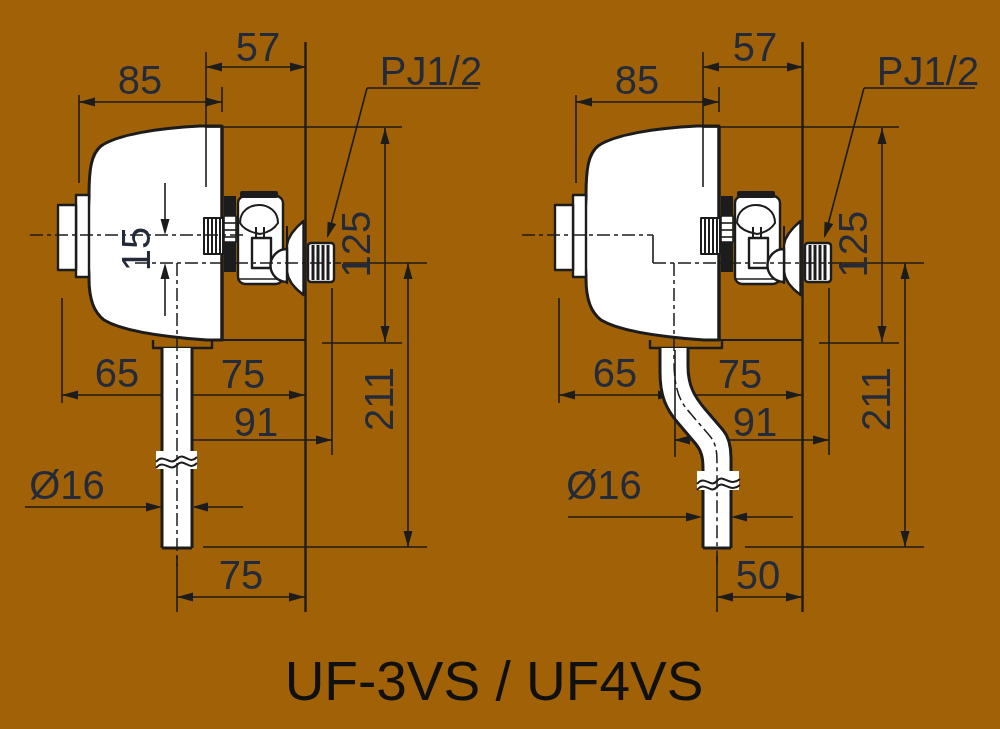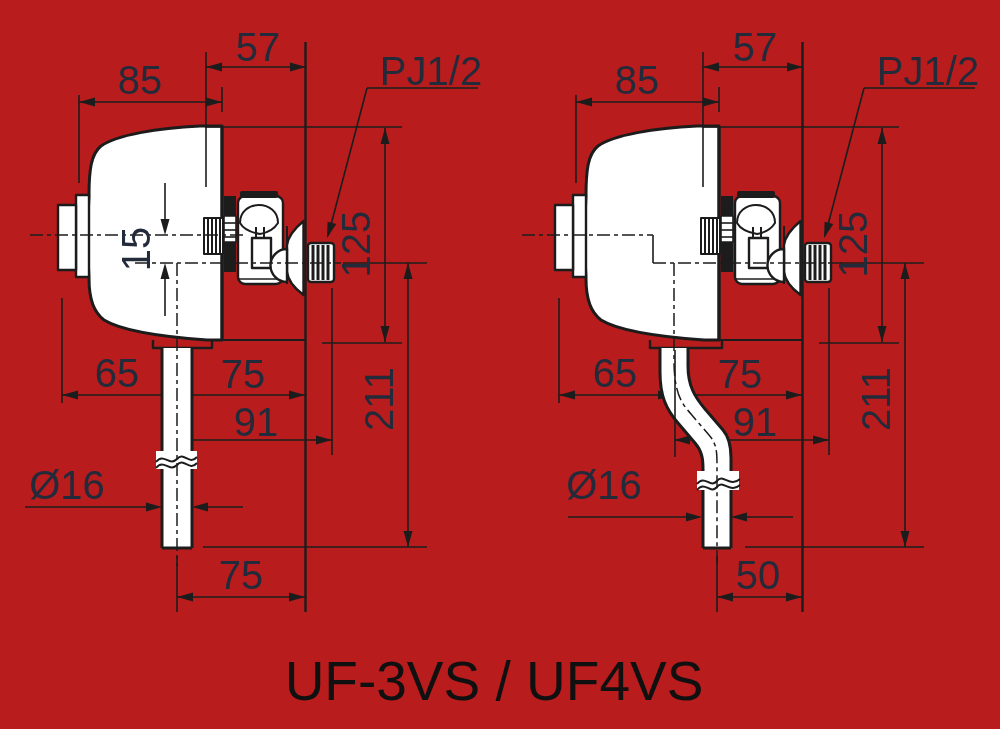--- a/index.html
+++ b/index.html
@@ -1,16 +1,16 @@
 <!DOCTYPE html>
 <html><head>
 <meta charset="utf-8">
 <style>
   html,body{margin:0;padding:0;background:#fff;}
-  .canvas{position:relative;width:1000px;height:729px;background:#b91c1c;overflow:hidden;
+  .canvas{position:relative;width:1000px;height:729px;background:#a16207;overflow:hidden;
           font-family:"Liberation Sans", sans-serif;}
   svg{display:block;}
   .o{stroke:#1c1c1c;fill:none;stroke-linecap:butt;stroke-linejoin:round;}
   .w3{stroke-width:3;}
   .w25{stroke-width:2.4;}
   .w2{stroke-width:2;}
   .thin{stroke-width:1.6;}
   .wf{fill:#ffffff;}
   .blk{fill:#1c1c1c;stroke:none;}
   .cl{stroke:#1c1c1c;fill:none;stroke-width:1.5;stroke-dasharray:13 4 4 4;}

